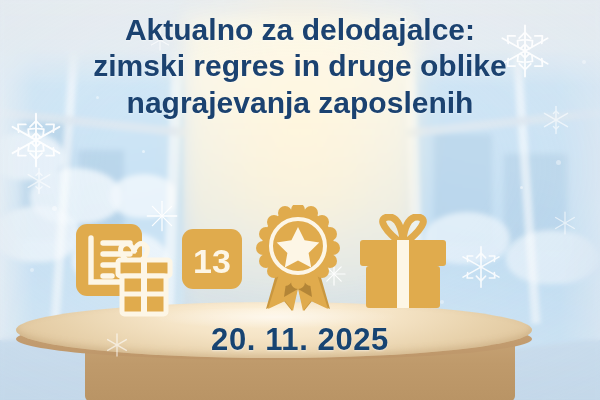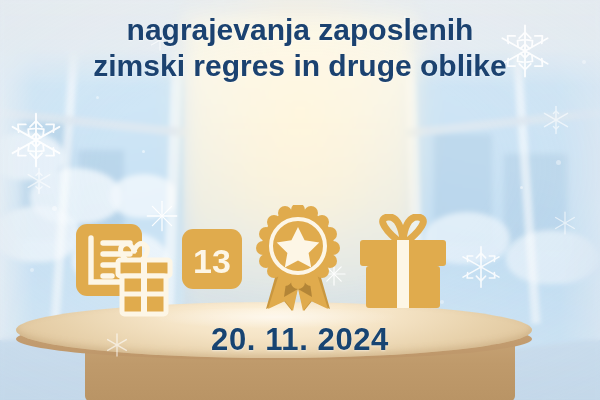--- a/index.html
+++ b/index.html
@@ -392,20 +392,21 @@
         <path d="M52 26 C68 12, 70 4, 61 3 C51 2, 47 16, 46 26" fill="none" stroke="#e0ab4d" stroke-width="7" stroke-linecap="round"></path>
         <rect x="3" y="26" width="86" height="26" rx="3" fill="#e0ab4d"></rect>
         <rect x="9" y="52" width="74" height="42" rx="3" fill="#e0ab4d"></rect>
         <rect x="40" y="26" width="12" height="68" fill="#fdf6e6"></rect>
       </svg>
     </div>
   </div>
 
   <div class="content">
     <div class="title">
+      <div>Aktualno za delodajalce:</div>
+      <div>zimski regres in druge oblike</div>
       <div>nagrajevanja zaposlenih</div>
-      <div>zimski regres in druge oblike</div>
     </div>
   </div>
 
-  <div class="date">20. 11. 2024</div>
+  <div class="date">20. 11. 2025</div>
 
 </div>
 
 </body></html>

